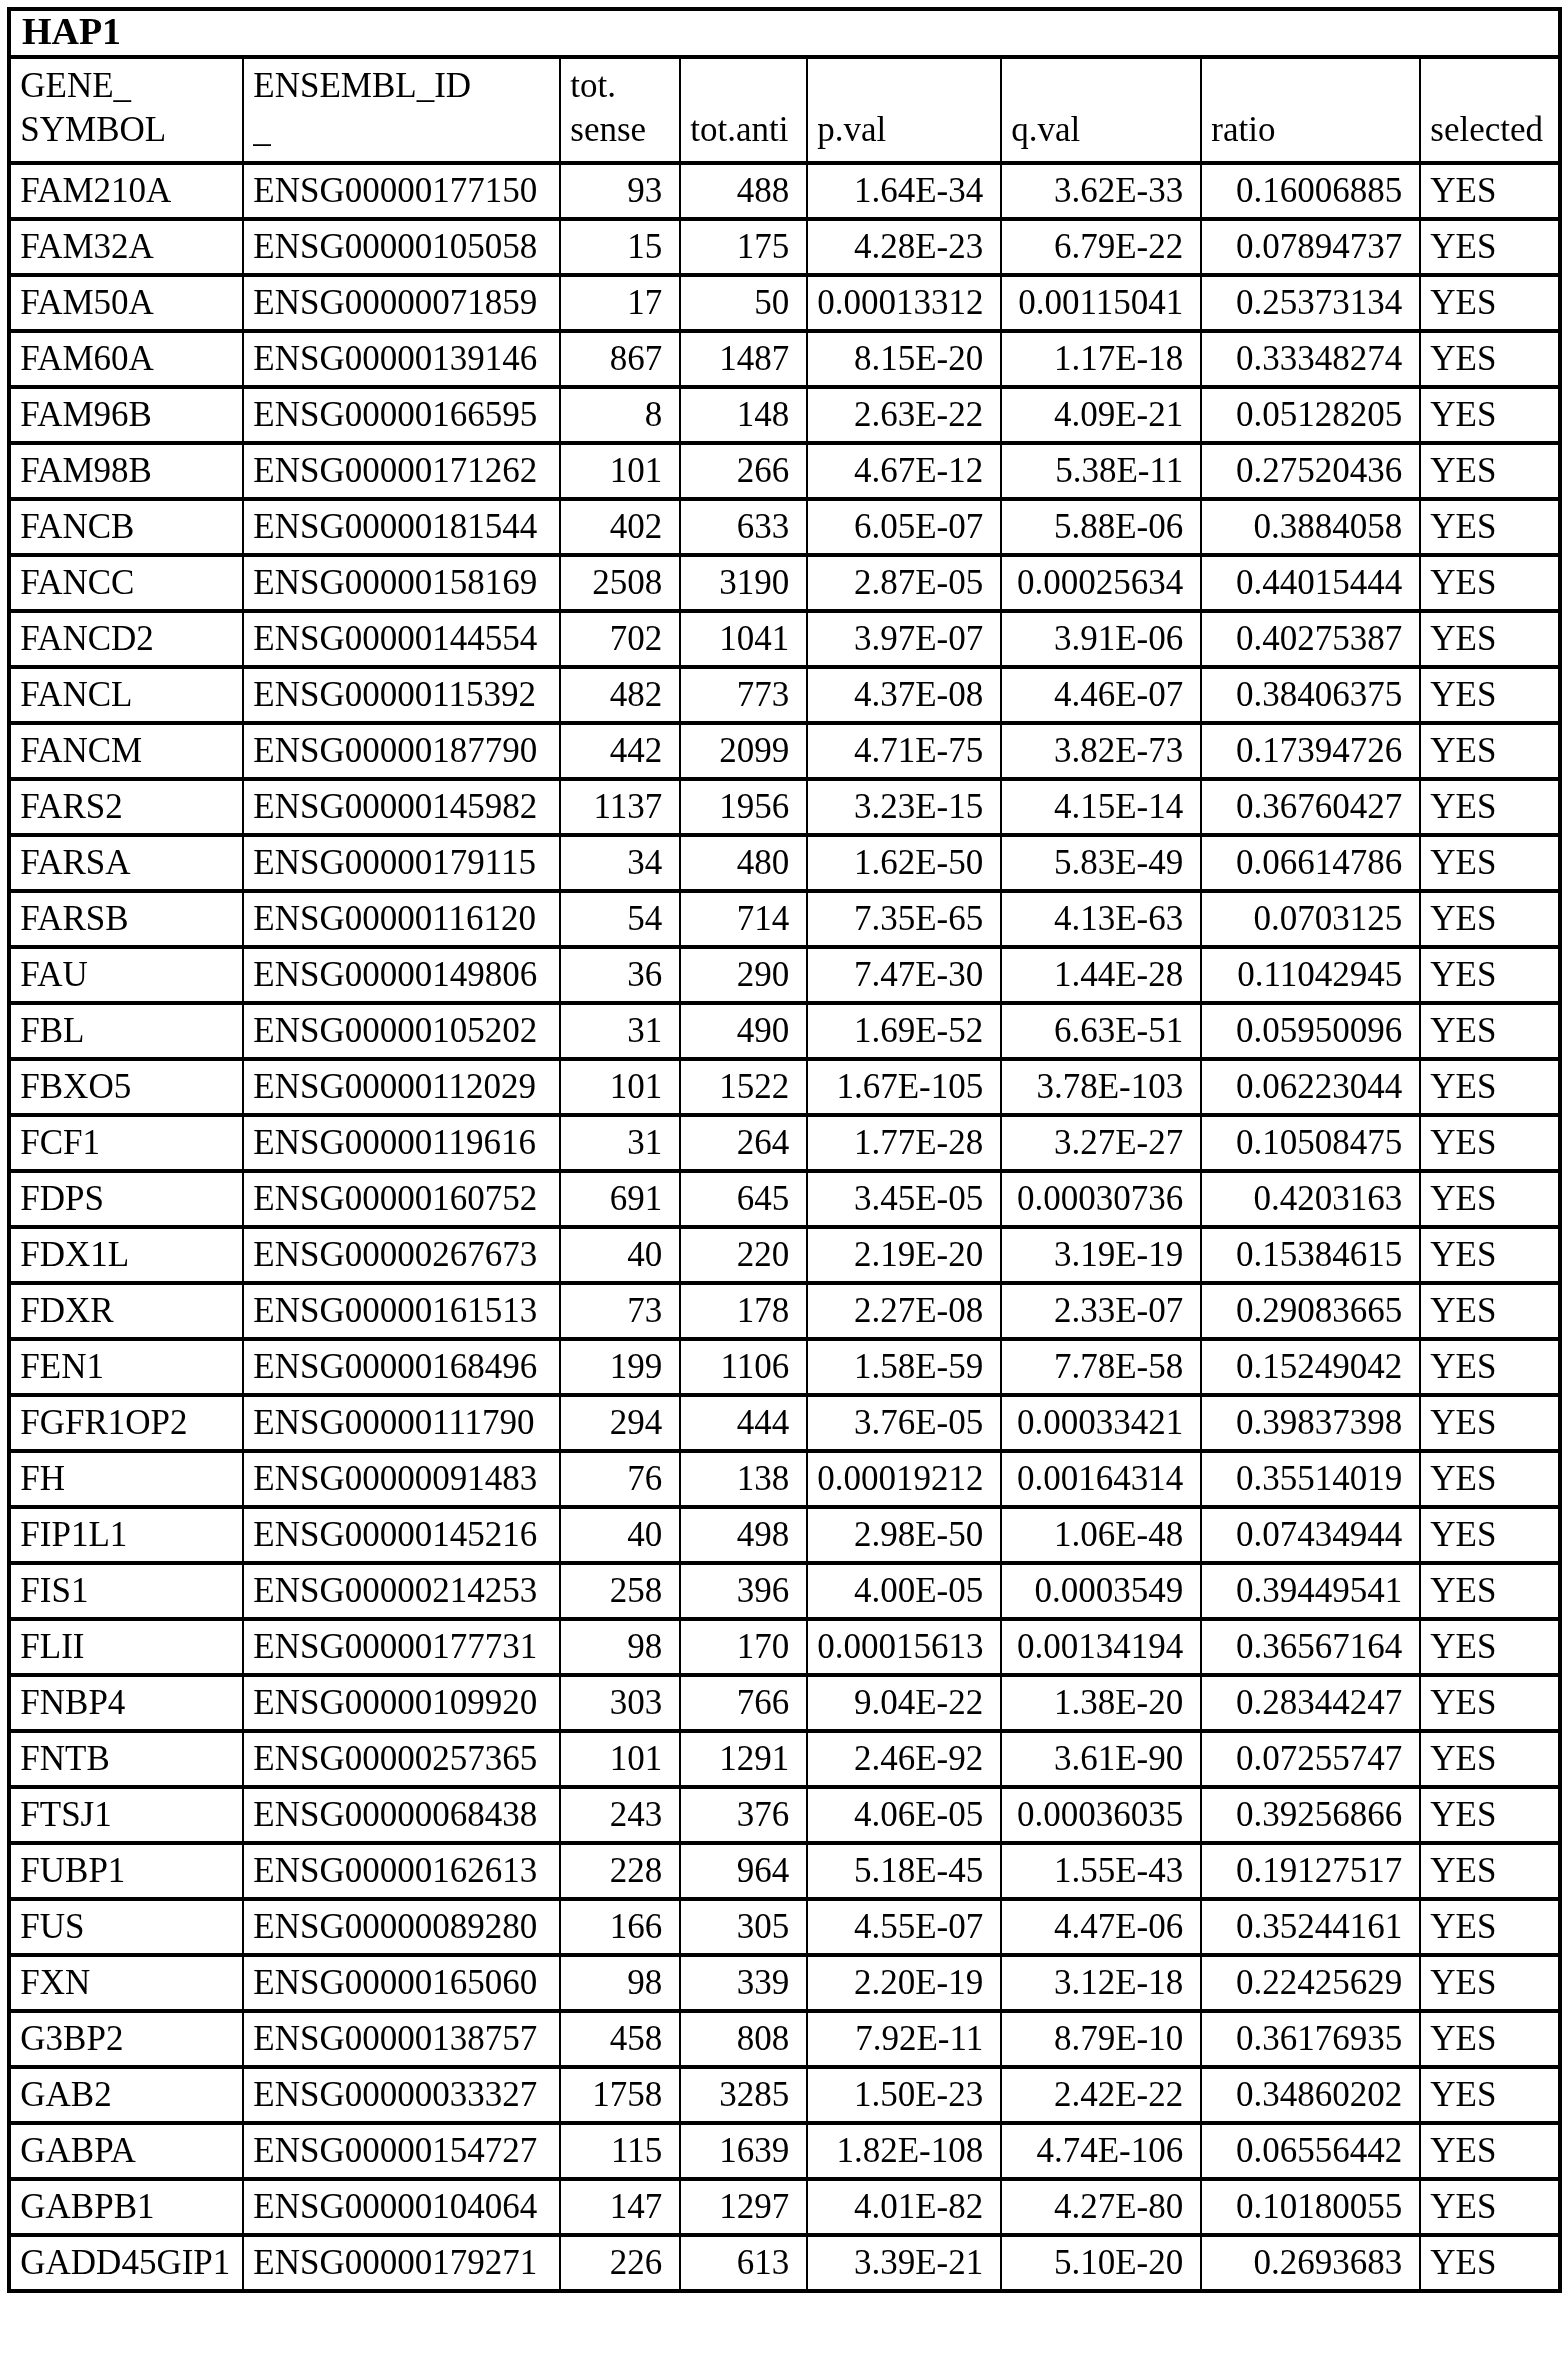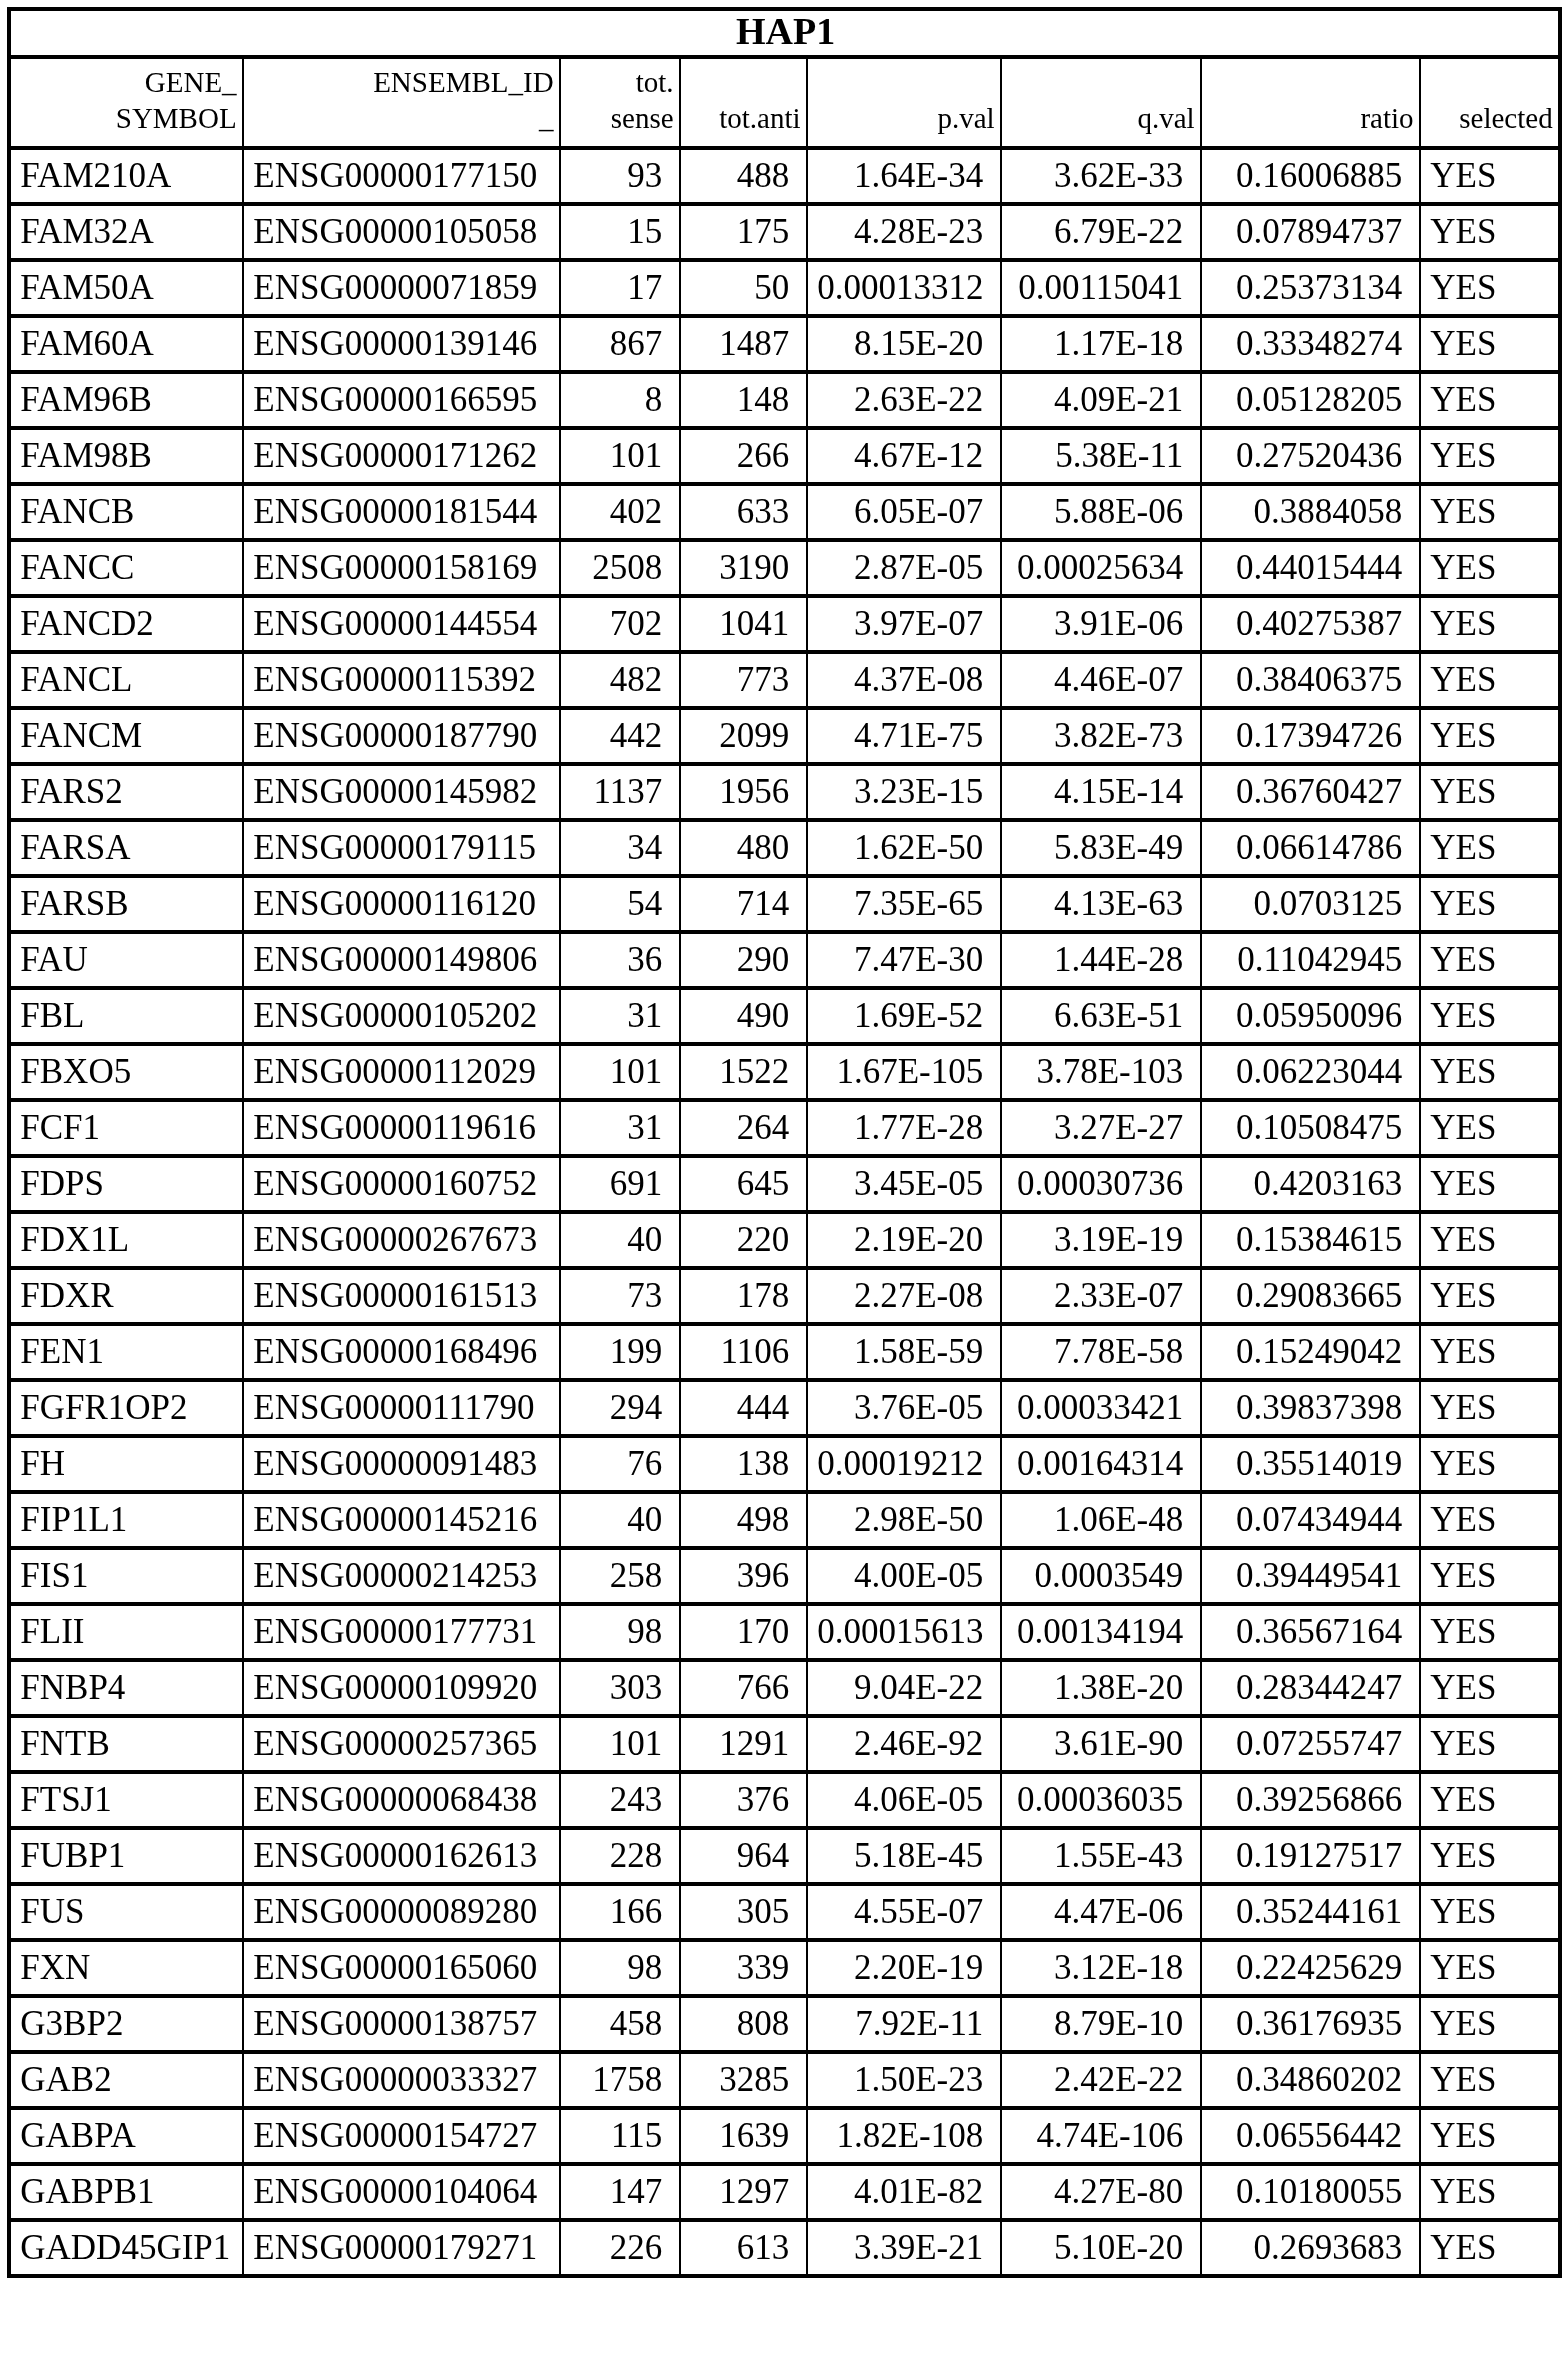--- a/index.html
+++ b/index.html
@@ -26,30 +26,30 @@
     border-left: 2.4px solid #000000;
     border-right: 2.4px solid #000000;
     border-top: 4.1px solid #000000;
     border-bottom: 4.1px solid #000000;
     overflow: hidden;
     box-sizing: border-box;
   }
   tr.title-row td {
     font-weight: bold;
     font-size: 38px;
-    text-align: center;
+    text-align: left;
     vertical-align: top;
     padding: 1.6px 8.2px 3.3px 11.4px;
     height: 42px;
     line-height: 1.05;
   }
   tr.header-row th {
     font-weight: normal;
-    font-size: 29px;
-    text-align: right;
+    font-size: 35px;
+    text-align: left;
     vertical-align: bottom;
     white-space: pre-line;
     padding: 4.9px 4.9px 9.8px 9.8px;
     height: 91px;
     line-height: 1.25;
   }
   tr.data-row td {
     font-size: 35px;
     vertical-align: top;
     height: 56px;

